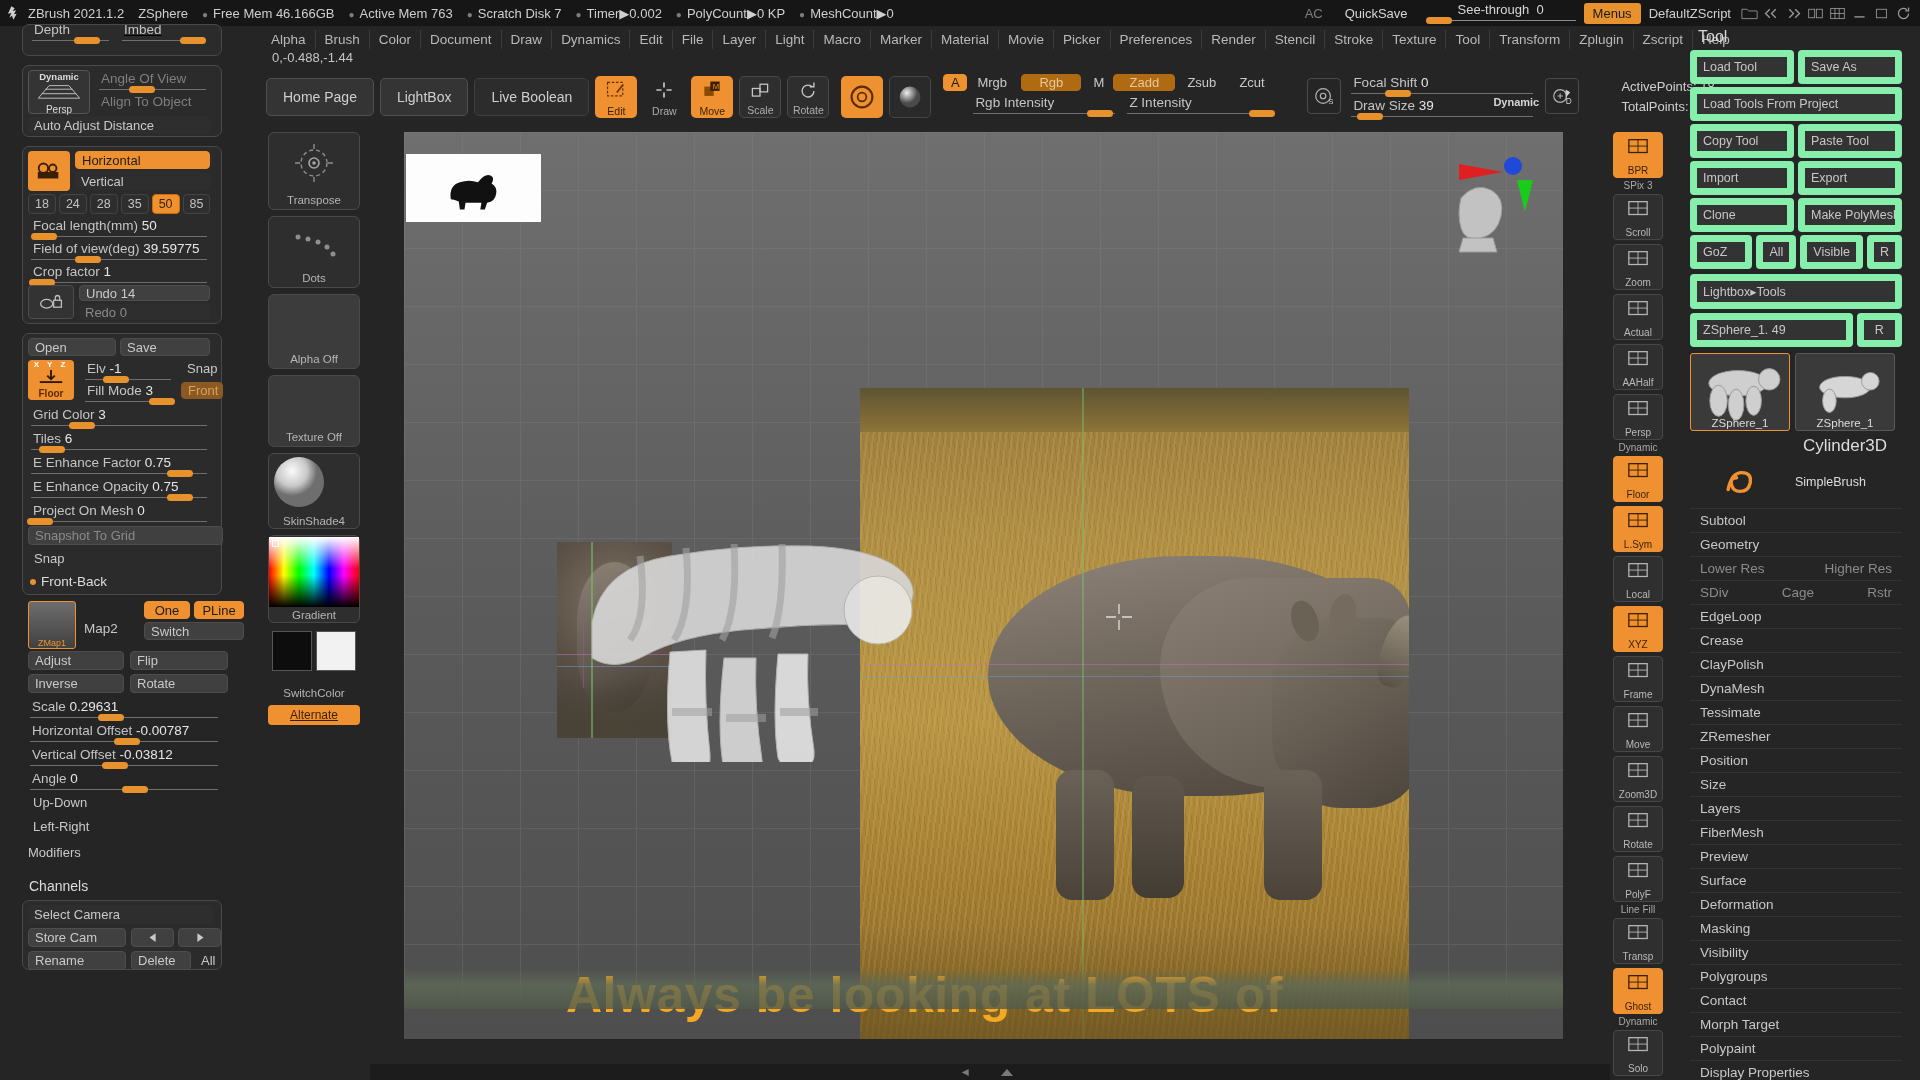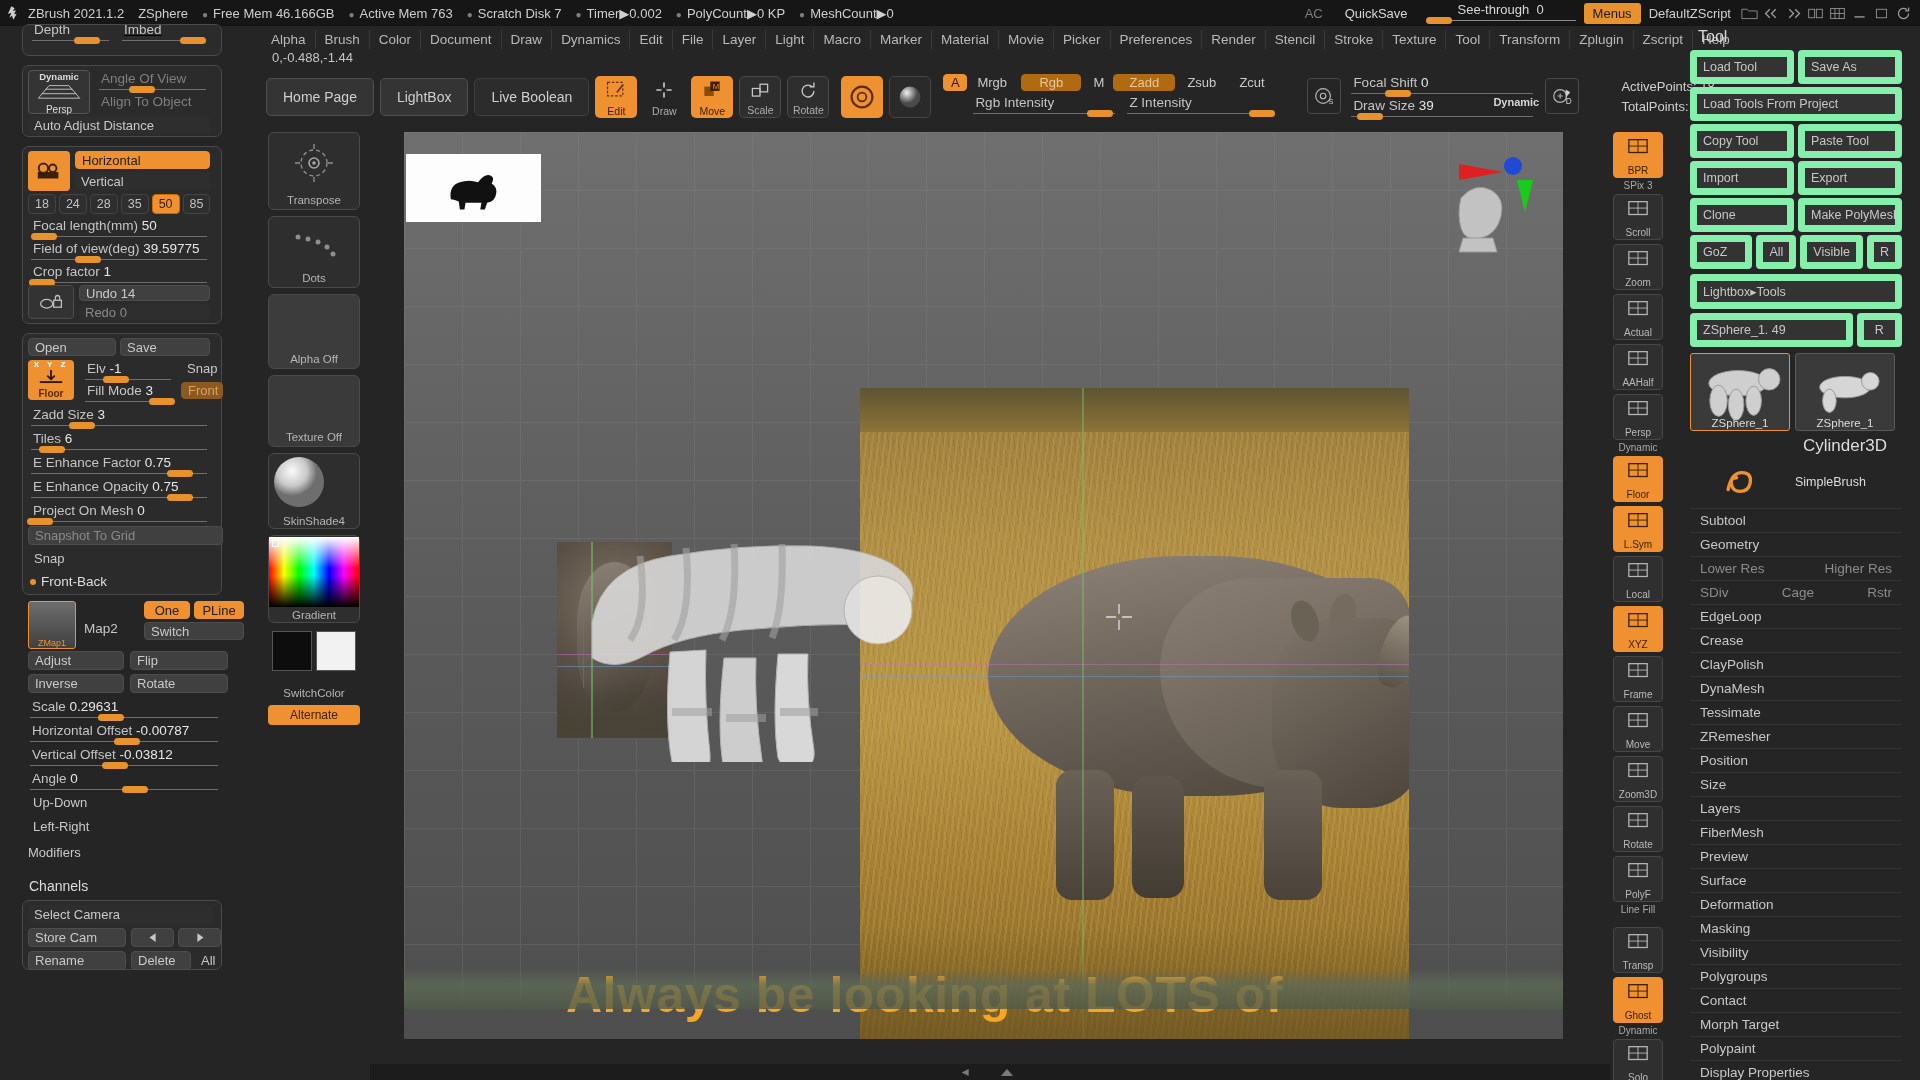--- a/index.html
+++ b/index.html
@@ -312,21 +312,21 @@
         <div class="t"><span>Fill Mode</span>
           <span class="v">3</span></div>
         <div class="line"></div>
           <div class="knb" style="left:68px"></div>
       </div>
       <div class="slab" style="position:absolute;left:158px;top:48px;width:42px;height:17px;background:#8a5a22;border-color:#8a5a22;color:#d9a15e;">
           <span>Front</span>
         </div>
 
       <div class="srow" style="position:absolute;left:4px;top:72px;width:184px;">
-        <div class="t"><span>Zadd Size</span>
+        <div class="t"><span>Grid Color</span>
           <span class="v">3</span></div>
         <div class="line"></div>
           <div class="knb" style="left:42px"></div>
       </div>
       <div class="srow" style="position:absolute;left:4px;top:96px;width:184px;">
         <div class="t"><span>Tiles</span>
           <span class="v">6</span></div>
         <div class="line"></div>
           <div class="knb" style="left:12px"></div>
       </div>
@@ -637,21 +637,21 @@
       </div>
       <div class="cap" style="bottom:1px">Gradient</div>
     </div>
     <div class="tbox" style="height:70px;background:transparent;border:none;">
       <div style="display:flex;gap:4px;justify-content:center;padding-top:2px;">
         <div style="width:40px;height:40px;background:#0d0d0d;border:1px solid #555;"></div>
         <div style="width:40px;height:40px;background:#f2f2f2;border:1px solid #555;"></div>
       </div>
       <div class="cap" style="bottom:0px">SwitchColor</div>
     </div>
-    <div style="width:92px;height:20px;background:#ef9130;border-radius:4px;display:flex;align-items:center;justify-content:center;color:#3a1f00;font-size:12px;">
+    <div style="width:92px;height:20px;background:#ef9130;border-radius:4px;display:flex;align-items:center;justify-content:center;color:#3a1f00;font-size:12px;text-decoration:underline;">
         <span>Alternate</span>
       </div>
   </div>
 
   <div id="canvas">
     <div class="grad"></div>
     <div class="floorgrid"></div>
 
     <div style="position:absolute;left:2px;top:22px;width:135px;height:68px;background:#fdfdfd;">
       <svg viewBox="0 0 100 60" style="width:100%;height:100%">
@@ -851,21 +851,21 @@
         </svg>
         <div class="cap">Rotate</div>
       </div>
       <div class="rs">
         <svg viewBox="0 0 30 24" style="width: 28px; height: 22px; display: block; margin: 3px auto 0px;">
           <rect x="5" y="4" width="20" height="14" fill="none" stroke="#b6b6b6" stroke-width="1.4"></rect>
           <path d="M5 11h20M15 4v14" stroke="#b6b6b6" stroke-width="1"></path>
         </svg>
         <div class="cap">PolyF</div>
       </div>
-      <div style="text-align: center; font-size: 10px; color: rgb(169, 169, 169); margin: -2px 0px 12px;">Line Fill</div>
+      <div style="text-align: center; font-size: 10px; color: rgb(169, 169, 169); margin: -2px 0px 3px;">Line Fill</div>
       <div class="rs">
         <svg viewBox="0 0 30 24" style="width: 28px; height: 22px; display: block; margin: 3px auto 0px;">
           <rect x="5" y="4" width="20" height="14" fill="none" stroke="#b6b6b6" stroke-width="1.4"></rect>
           <path d="M5 11h20M15 4v14" stroke="#b6b6b6" stroke-width="1"></path>
         </svg>
         <div class="cap">Transp</div>
       </div>
       <div class="rs on">
         <svg viewBox="0 0 30 24" style="width: 28px; height: 22px; display: block; margin: 3px auto 0px;">
           <rect x="5" y="4" width="20" height="14" fill="none" stroke="#3a1f00" stroke-width="1.4"></rect>

